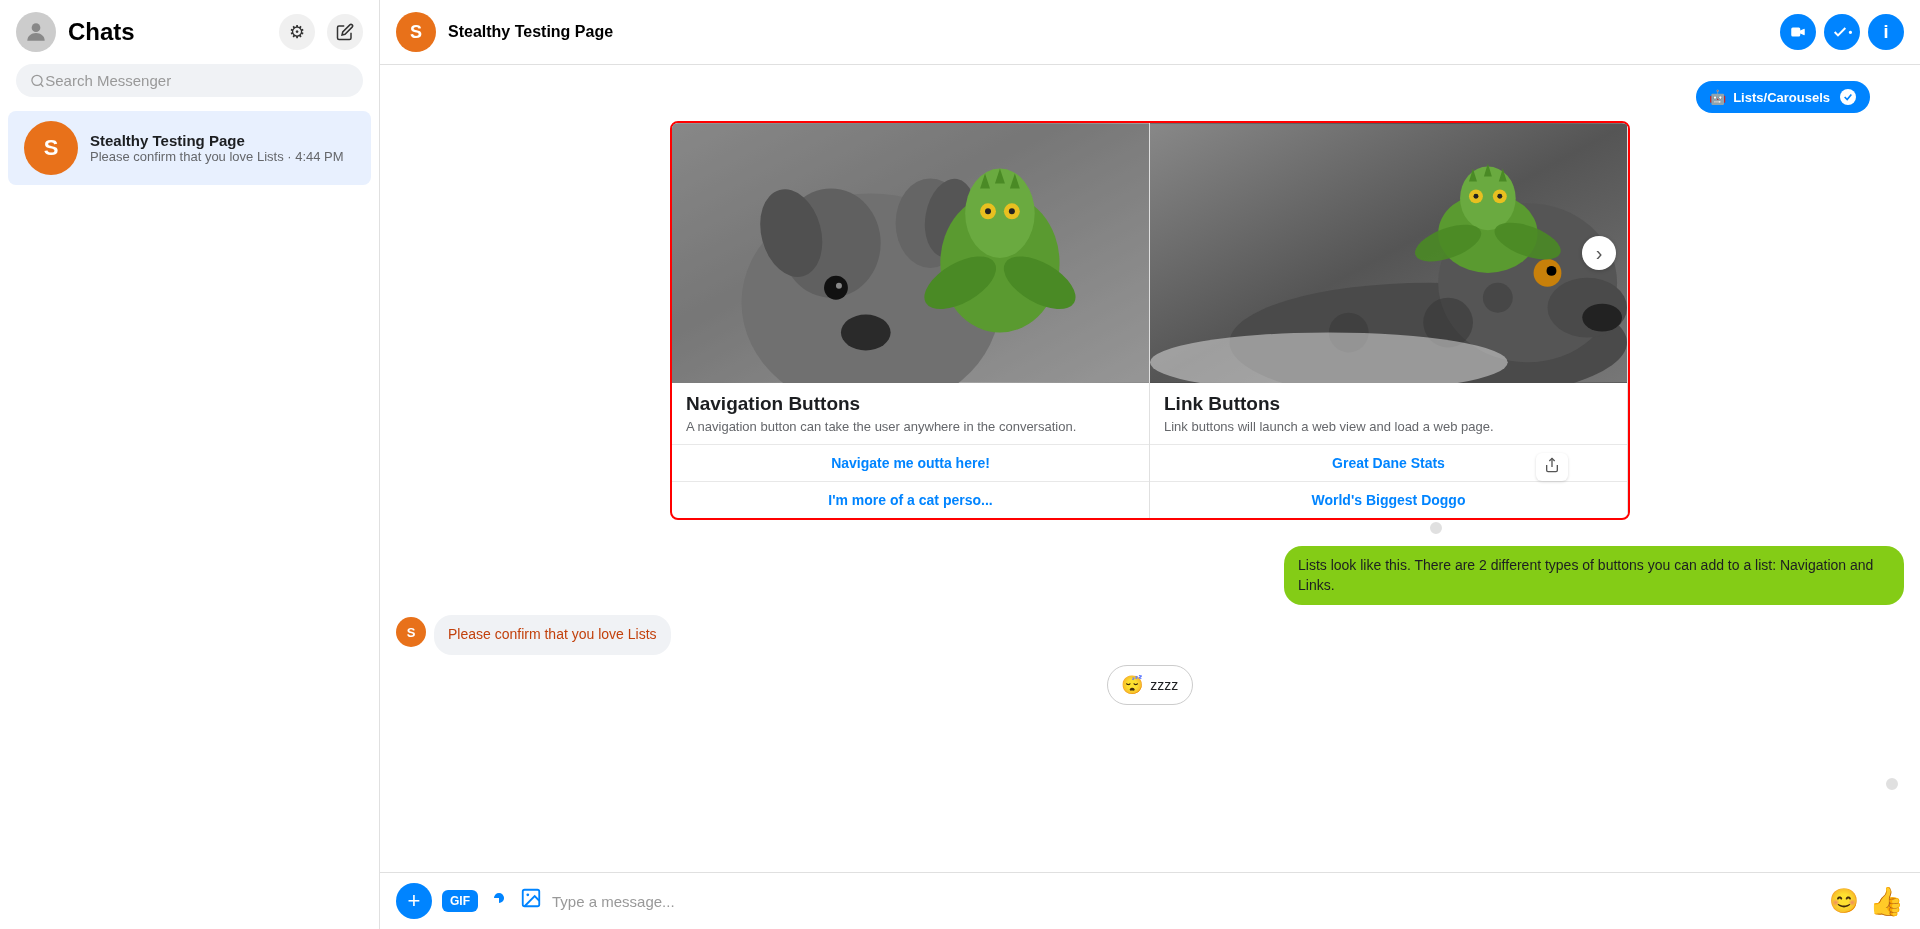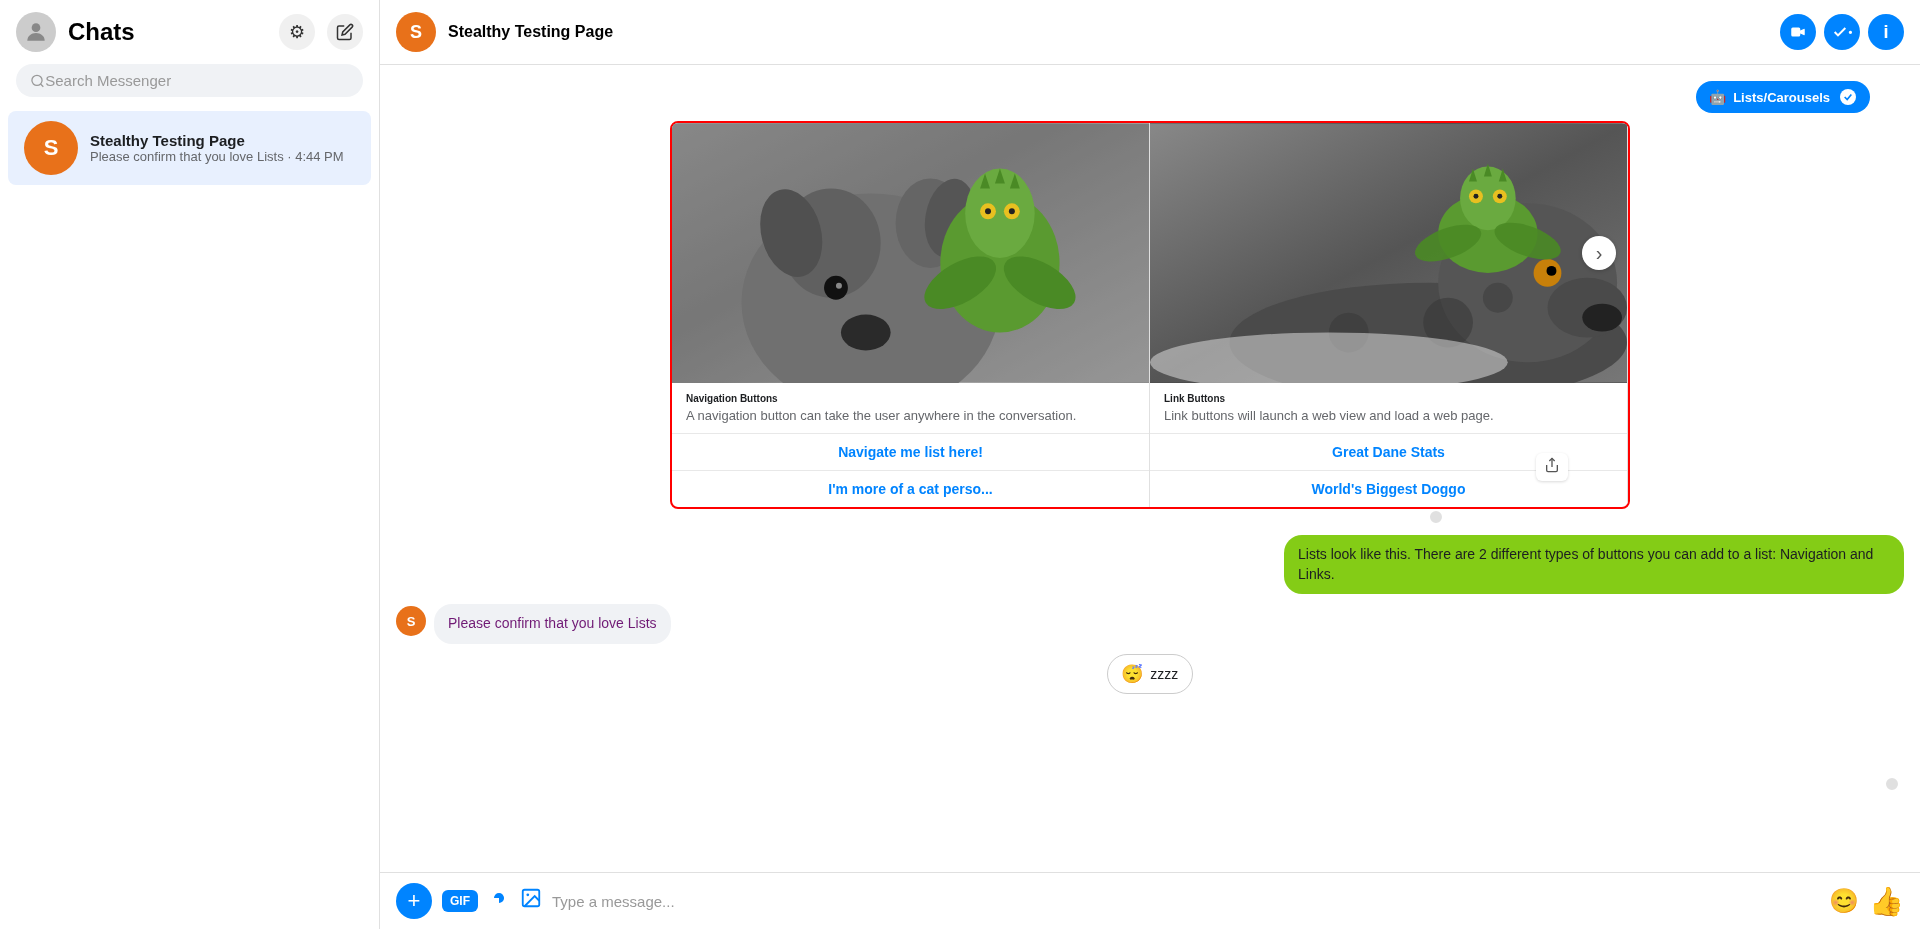--- a/index.html
+++ b/index.html
@@ -174,21 +174,21 @@
       margin: 0 auto;
     }
     .carousel-card {
       flex: 1;
       border-right: 1px solid #e0e0e0;
       display: flex;
       flex-direction: column;
     }
     .carousel-card:last-child { border-right: none; }
     .card-body { padding: 10px 14px; border-bottom: 1px solid #e8e8e8; }
-    .card-title { font-size: 10px; font-weight: 700; color: #1c1e21; }
+    .card-title { font-size: 19px; font-weight: 700; color: #1c1e21; }
     .card-desc { font-size: 13px; color: #65676b; margin-top: 4px; }
     .card-btn {
       padding: 10px 14px;
       text-align: center;
       color: #0084ff;
       font-size: 14px;
       font-weight: 600;
       cursor: pointer;
       border-bottom: 1px solid #e8e8e8;
     }
@@ -246,21 +246,21 @@
       display: flex; align-items: center; justify-content: center;
       font-size: 13px; color: #fff; font-weight: 700;
       flex-shrink: 0;
       margin-top: 2px;
     }
     .msg-incoming {
       background: #f0f2f5;
       border-radius: 18px;
       padding: 10px 14px;
       font-size: 14px;
-      color: #701a75;
+      color: #c2410c;
       max-width: 540px;
       line-height: 1.4;
     }
 
     
     .reaction-bubble {
       align-self: center;
       border: 1.5px solid #ccc;
       border-radius: 20px;
       padding: 8px 14px;
@@ -450,21 +450,21 @@
             <polygon points="345,50 350,65 340,65" fill="#4a8a25"></polygon>
 
             <ellipse cx="290" cy="160" rx="40" ry="20" fill="#4a8a25" transform="rotate(-30,290,160)"></ellipse>
             <ellipse cx="370" cy="160" rx="40" ry="20" fill="#4a8a25" transform="rotate(30,370,160)"></ellipse>
           </svg>
         </div>
         <div class="card-body">
           <div class="card-title">Navigation Buttons</div>
           <div class="card-desc">A navigation button can take the user anywhere in the conversation.</div>
         </div>
-        <div class="card-btn">Navigate me list here!</div>
+        <div class="card-btn">Navigate me outta here!</div>
         <div class="card-btn">I'm more of a cat perso...</div>
       </div>
 
       <div class="carousel-card">
         <div class="dog-img-right">
           <svg width="100%" height="260" viewBox="0 0 480 260" xmlns="http://www.w3.org/2000/svg">
             <defs>
               <linearGradient id="bg2" x1="0%" y1="0%" x2="100%" y2="100%">
                 <stop offset="0%" style="stop-color:#888"></stop>
                 <stop offset="50%" style="stop-color:#555"></stop>

